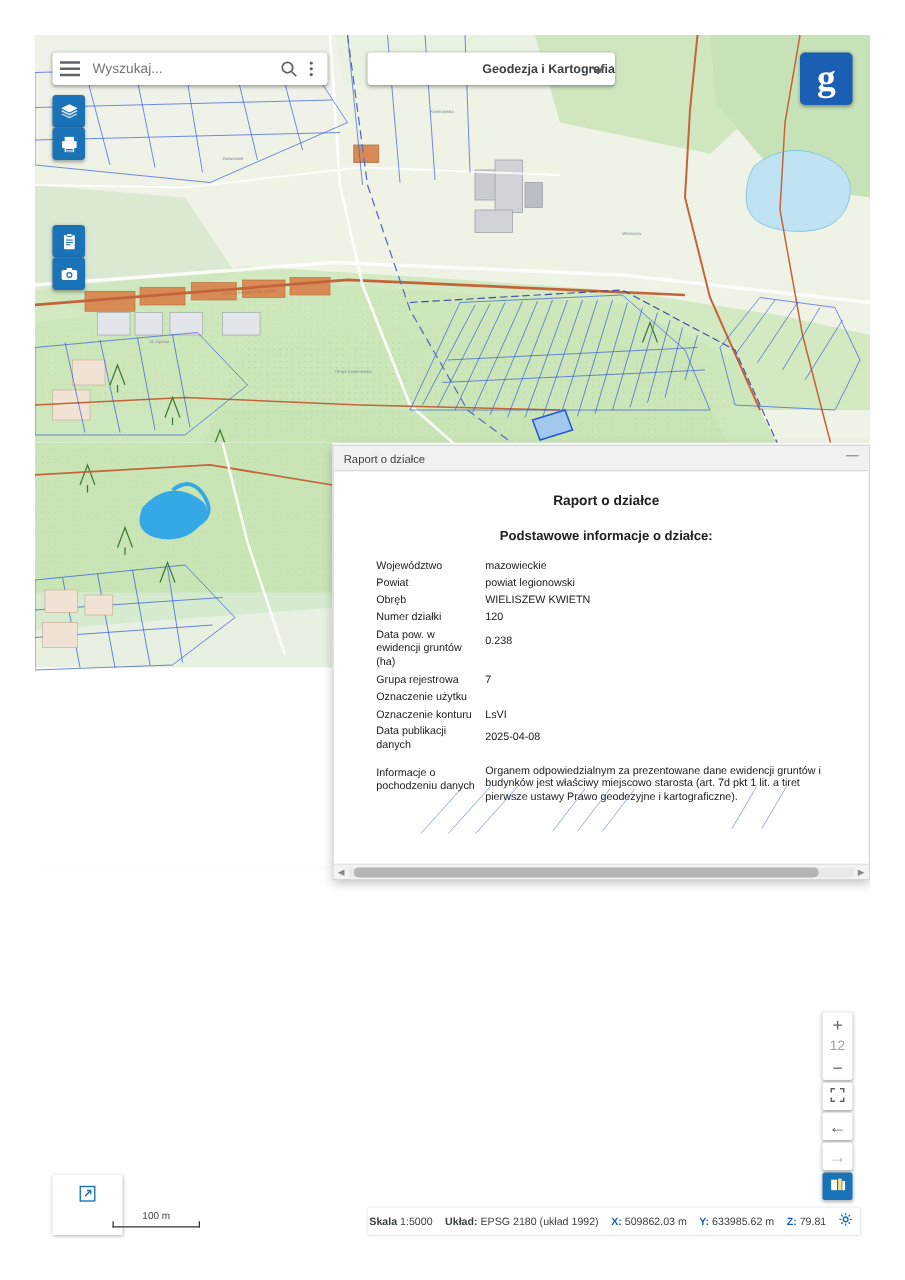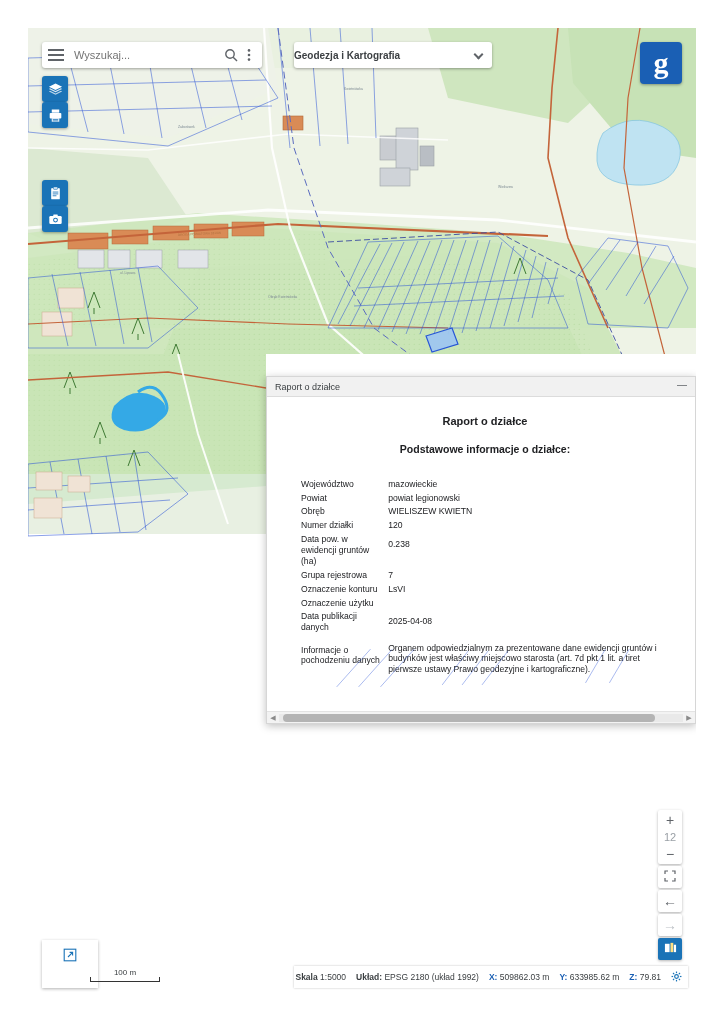--- a/index.html
+++ b/index.html
@@ -45,21 +45,21 @@
     font-family:"Liberation Sans", sans-serif; background:transparent;
   }
   .mag {
     width:14px; height:14px; margin-right:4px; position:relative; cursor:pointer;
   }
   .kebab { width:14px; text-align:center; color:#5f6368; font-size:13px; line-height:10px; cursor:pointer; letter-spacing:0; }
   
   .service-select {
     position:absolute; left:266px; top:14px; width:198px; height:26px;
     background:#ffffff; border-radius:3px; box-shadow:0 1px 3px rgba(0,0,0,.35);
-    display:flex; align-items:center; justify-content:flex-start;
+    display:flex; align-items:center; justify-content:flex-end;
     font-size:10px; font-weight:bold; color:#3c4043; z-index:30; cursor:pointer;
   }
   .service-select .chev {
     position:absolute; right:10px; top:9px; width:7px; height:7px;
     border-right:2px solid #5f6368; border-bottom:2px solid #5f6368;
     transform:rotate(45deg);
   }
   
   .logo {
     position:absolute; right:14px; top:14px; width:42px; height:42px;
@@ -113,37 +113,37 @@
   .statusbar {
     position:absolute; left:266px; bottom:8px; right:8px; height:22px;
     background:#ffffff; box-shadow:0 0 2px rgba(0,0,0,.25);
     display:flex; align-items:center; justify-content:flex-end;
     font-size:8.5px; color:#3c4043; z-index:30; padding-right:6px; gap:10px;
   }
   .statusbar b { font-weight:bold; }
   .gear { color:#1a73b7; font-size:11px; }
   
   .panel {
-    position:absolute; left:238px; top:348px; width:430px; height:348px;
+    position:absolute; left:238px; top:328px; width:430px; height:348px;
     background:#ffffff; border:1px solid #d6d6d6;
     box-shadow:0 2px 8px rgba(0,0,0,.25); z-index:40; overflow:hidden;
   }
   .panel-header {
     height:20px; background:#f1f1f1; border-bottom:1px solid #dcdcdc;
     display:flex; align-items:center; padding:0 8px;
     font-size:9px; color:#3c4043;
   }
   .panel-header .tabtxt { font-size:9px; }
   .panel-header .minimize {
     margin-left:auto; font-size:10px; color:#5f6368; cursor:pointer;
     line-height:6px; padding-bottom:4px;
   }
   .panel-body { position:relative; height:306px; overflow:hidden; padding:14px 26px 0 34px; }
   .rep-title { text-align:center; font-size:11px; font-weight:bold; color:#202124; margin:4px 0 16px; }
-  .rep-sub { text-align:center; font-size:10.5px; font-weight:bold; color:#202124; margin:0 0 22px; }
+  .rep-sub { text-align:center; font-size:10.5px; font-weight:bold; color:#202124; margin:0 0 10px; }
   table.rep { border-collapse:collapse; font-size:8.6px; color:#202124; width:100%; }
   table.rep td { vertical-align:top; padding:1.6px 0; line-height:1.25; }
   table.rep td.k { width:92px; padding-right:8px; }
   table.rep td.v { width:auto; }
   .rep-note { line-height:1.3; }
   .panel-scrollbar {
     position:absolute; left:0; bottom:0; width:100%; height:12px;
     background:#f3f3f3; border-top:1px solid #e3e3e3;
     display:flex; align-items:center; z-index:3;
   }
@@ -508,26 +508,26 @@
         </tr>
         <tr>
           <td class="k">Data pow. w ewidencji gruntów (ha)</td>
           <td class="v" style="padding-top:6px">0.238</td>
         </tr>
         <tr>
           <td class="k">Grupa rejestrowa</td>
           <td class="v">7</td>
         </tr>
         <tr>
+          <td class="k">Oznaczenie użytku</td>
+          <td class="v"></td>
+        </tr>
+        <tr>
           <td class="k">Oznaczenie konturu</td>
           <td class="v">LsVI</td>
-        </tr>
-        <tr>
-          <td class="k">Oznaczenie użytku</td>
-          <td class="v"></td>
         </tr>
         <tr>
           <td class="k">Data publikacji danych</td>
           <td class="v" style="padding-top:6px">2025-04-08</td>
         </tr>
         <tr>
           <td class="k" style="padding-top:10px">Informacje o pochodzeniu danych</td>
           <td class="v rep-note" style="padding-top:8px; width:320px">Organem odpowiedzialnym za prezentowane dane ewidencji gruntów i budynków jest właściwy miejscowo starosta (art. 7d pkt 1 lit. a tiret pierwsze ustawy Prawo geodezyjne i kartograficzne).</td>
         </tr>
       </tbody>

